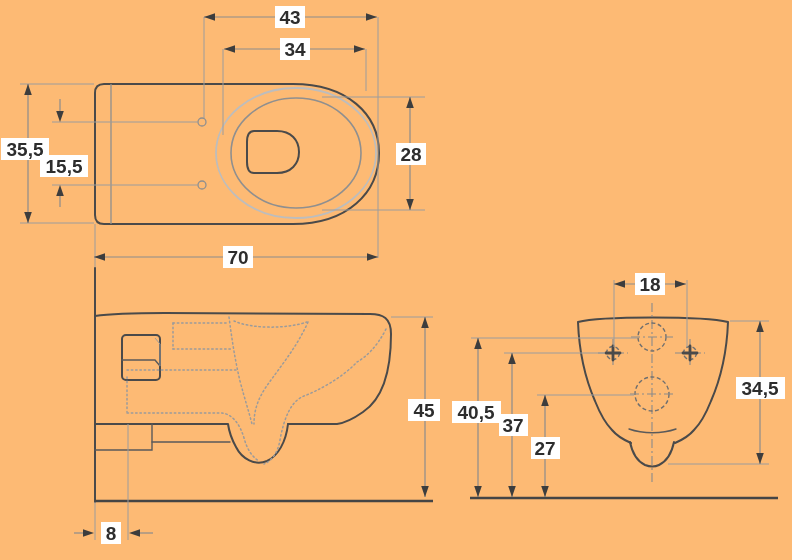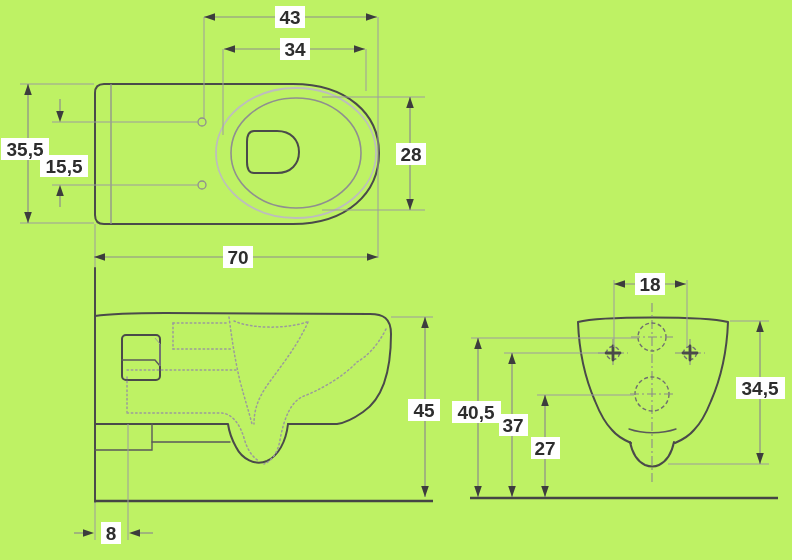--- a/index.html
+++ b/index.html
@@ -1,19 +1,19 @@
 <!DOCTYPE html>
 <html><head>
 <meta charset="utf-8">
 <style>
   html, body { margin: 0; padding: 0; background: #ffffff; }
   .stage {
     position: relative;
     width: 792px; height: 560px;
-    background: #bef264;
+    background: #fdba74;
     font-family: "Liberation Sans", sans-serif;
     overflow: hidden;
   }
   svg { display: block; }
   
   .ol   { fill: none; stroke: #4a4a4a; stroke-width: 2; stroke-linejoin: round; stroke-linecap: round; }
   .ol-thin { fill: none; stroke: #5a5a5a; stroke-width: 1.4; stroke-linecap: round; }
   .inner { fill: none; stroke: #8f8f8f; stroke-width: 1.3; }
   .seat  { fill: none; stroke: #bdbdbd; stroke-width: 1.8; }
   .rim   { fill: none; stroke: #8f8f8f; stroke-width: 1.6; }

